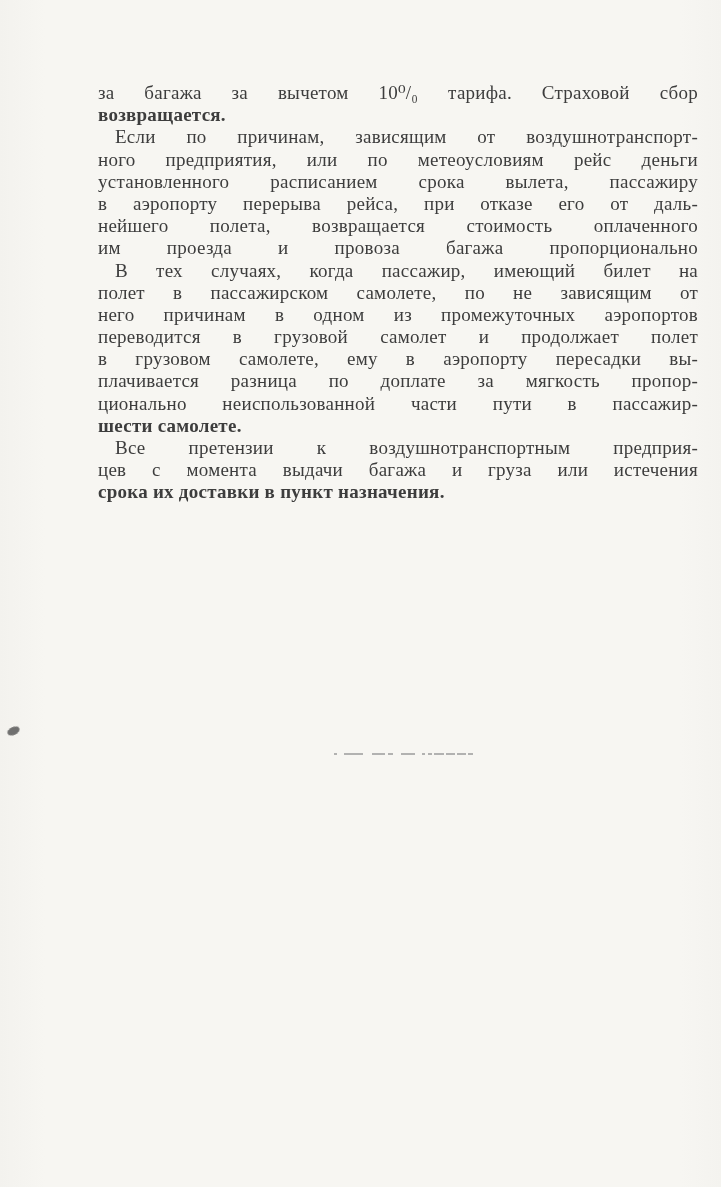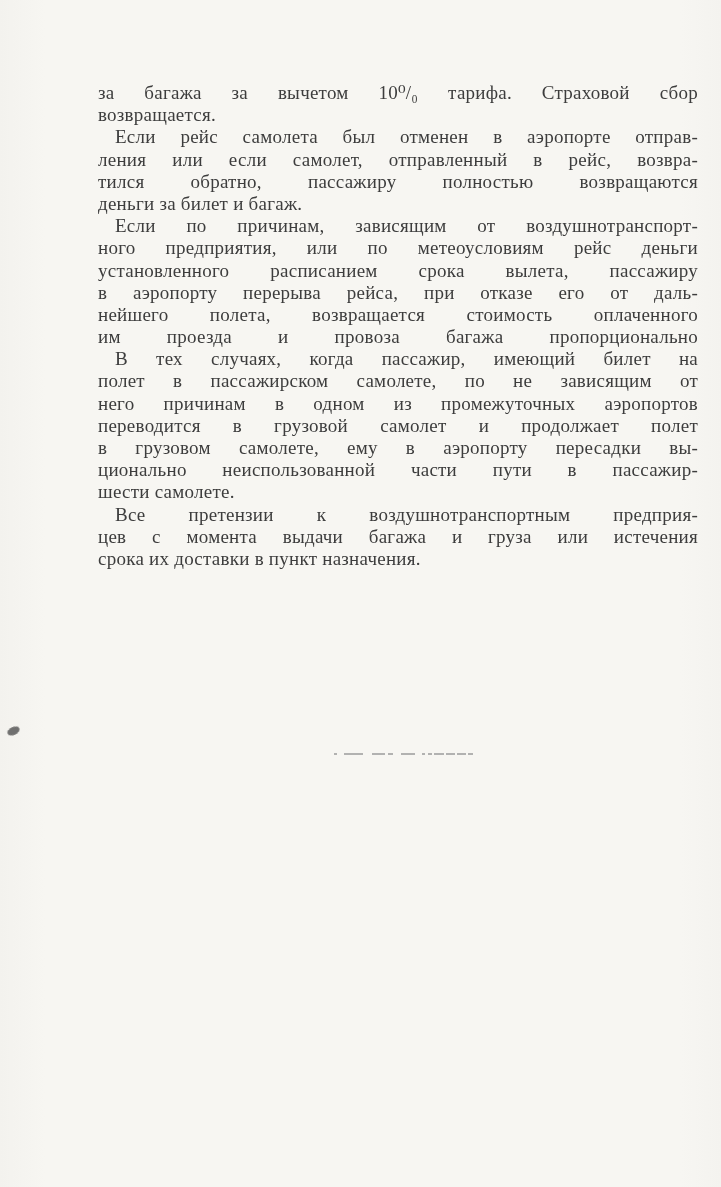--- a/index.html
+++ b/index.html
@@ -30,20 +30,21 @@
     display: block;
     height: 22.2px;
     text-align: justify;
     text-align-last: justify;
     white-space: normal;
     overflow: visible;
   }
   .ln.last {
     text-align: left;
     text-align-last: left;
+    font-weight: bold;
   }
   .ln.ind {
     text-indent: 17px;
   }
   .divider {
     position: absolute;
     left: 334px;
     top: 753px;
     height: 3px;
     white-space: nowrap;
@@ -84,42 +85,37 @@
 <body>
 
 <div class="page">
   <div class="text-block">
 
     <div class="para">
       <div class="ln">за багажа за вычетом 10⁰/₀ тарифа. Страховой сбор</div>
       <div class="ln last">возвращается.</div>
     </div>
 
-    <div class="para">
-      <div class="ln ind">Если рейс самолета был отменен в аэропорте отправ-</div>
-      <div class="ln">ления или если самолет, отправленный в рейс, возвра-</div>
-      <div class="ln">тился обратно, пассажиру полностью возвращаются</div>
-      <div class="ln last">деньги за билет и багаж.</div>
-    </div>
 
     <div class="para">
       <div class="ln ind">Если по причинам, зависящим от воздушнотранспорт-</div>
       <div class="ln">ного предприятия, или по метеоусловиям рейс деньги</div>
       <div class="ln">установленного расписанием срока вылета, пассажиру</div>
       <div class="ln">в аэропорту перерыва рейса, при отказе его от даль-</div>
       <div class="ln">нейшего полета, возвращается стоимость оплаченного</div>
       <div class="ln">им проезда и провоза багажа пропорционально</div>
     </div>
 
     <div class="para">
       <div class="ln ind">В тех случаях, когда пассажир, имеющий билет на</div>
       <div class="ln">полет в пассажирском самолете, по не зависящим от</div>
       <div class="ln">него причинам в одном из промежуточных аэропортов</div>
       <div class="ln">переводится в грузовой самолет и продолжает полет</div>
       <div class="ln">в грузовом самолете, ему в аэропорту пересадки вы-</div>
+      <div class="ln">плачивается разница по доплате за мягкость пропор-</div>
       <div class="ln">ционально неиспользованной части пути в пассажир-</div>
       <div class="ln last">шести самолете.</div>
     </div>
 
     <div class="para">
       <div class="ln ind">Все претензии к воздушнотранспортным предприя-</div>
       <div class="ln">цев с момента выдачи багажа и груза или истечения</div>
       <div class="ln last">срока их доставки в пункт назначения.</div>
     </div>
 

